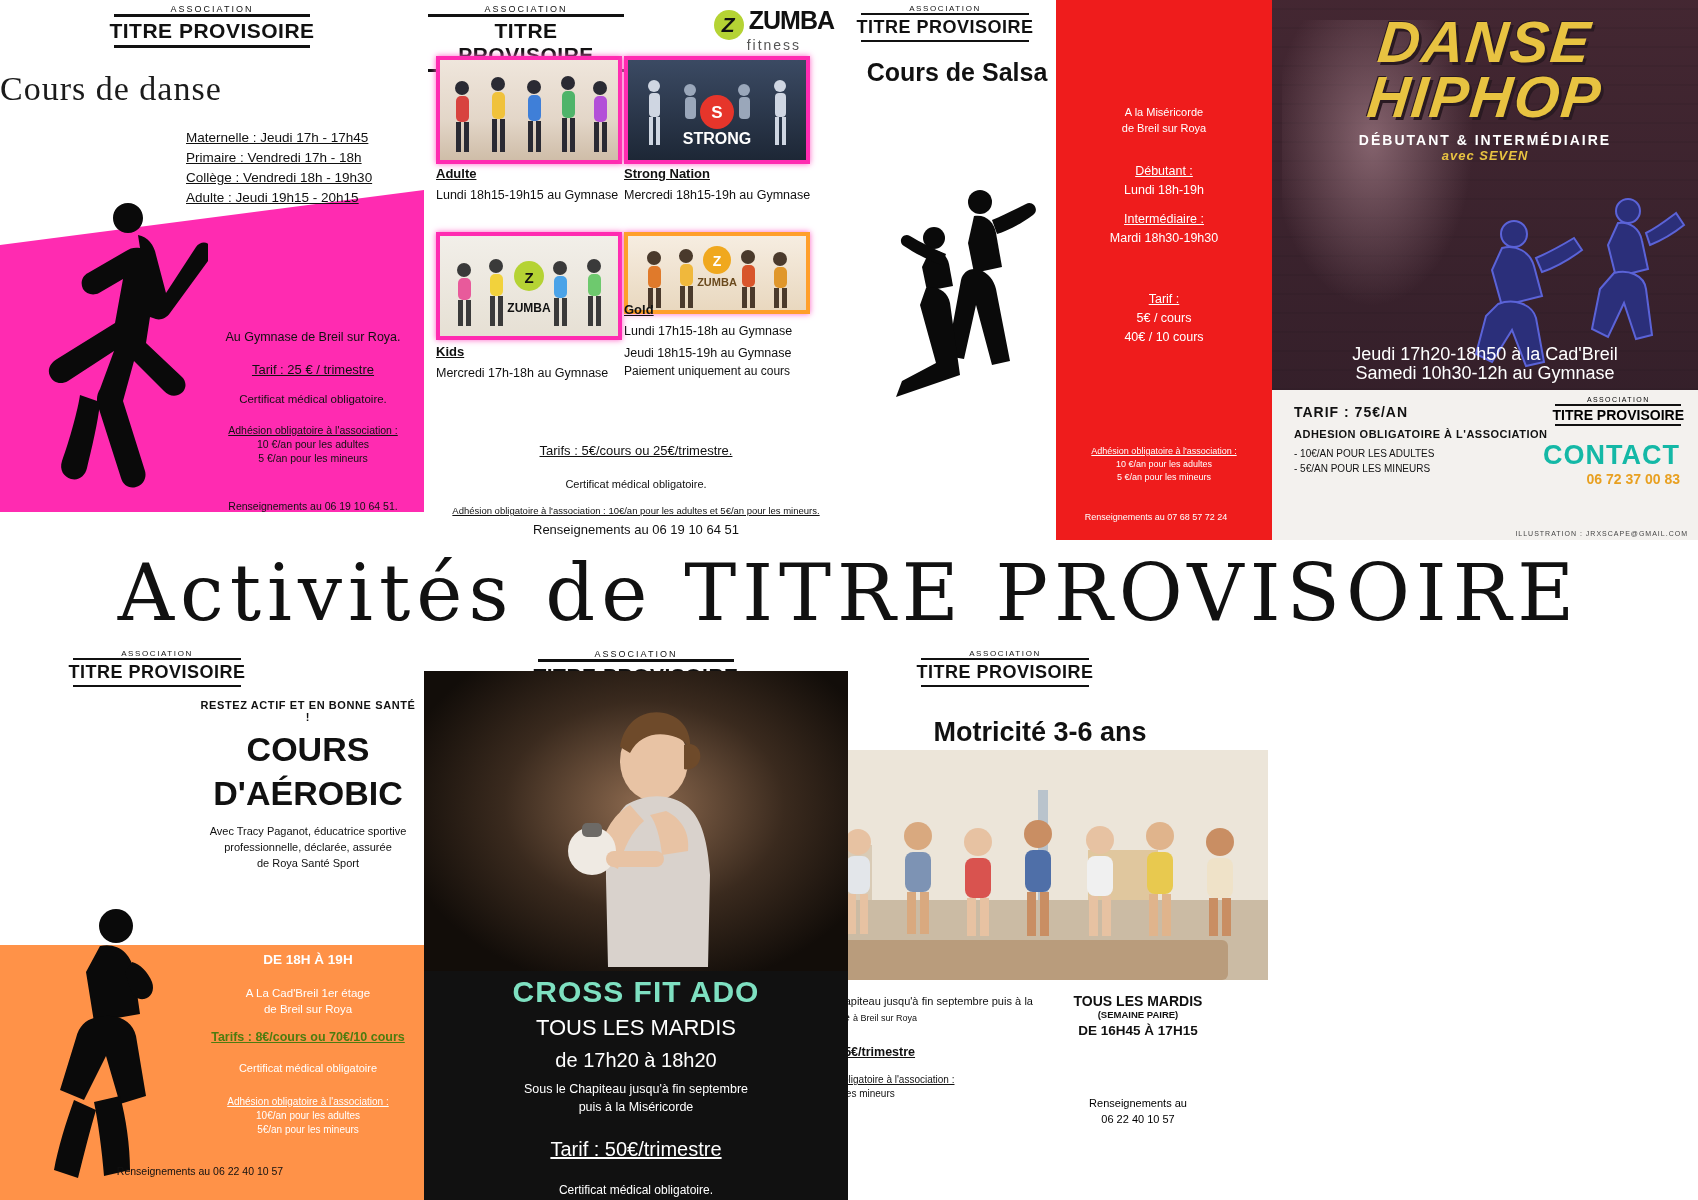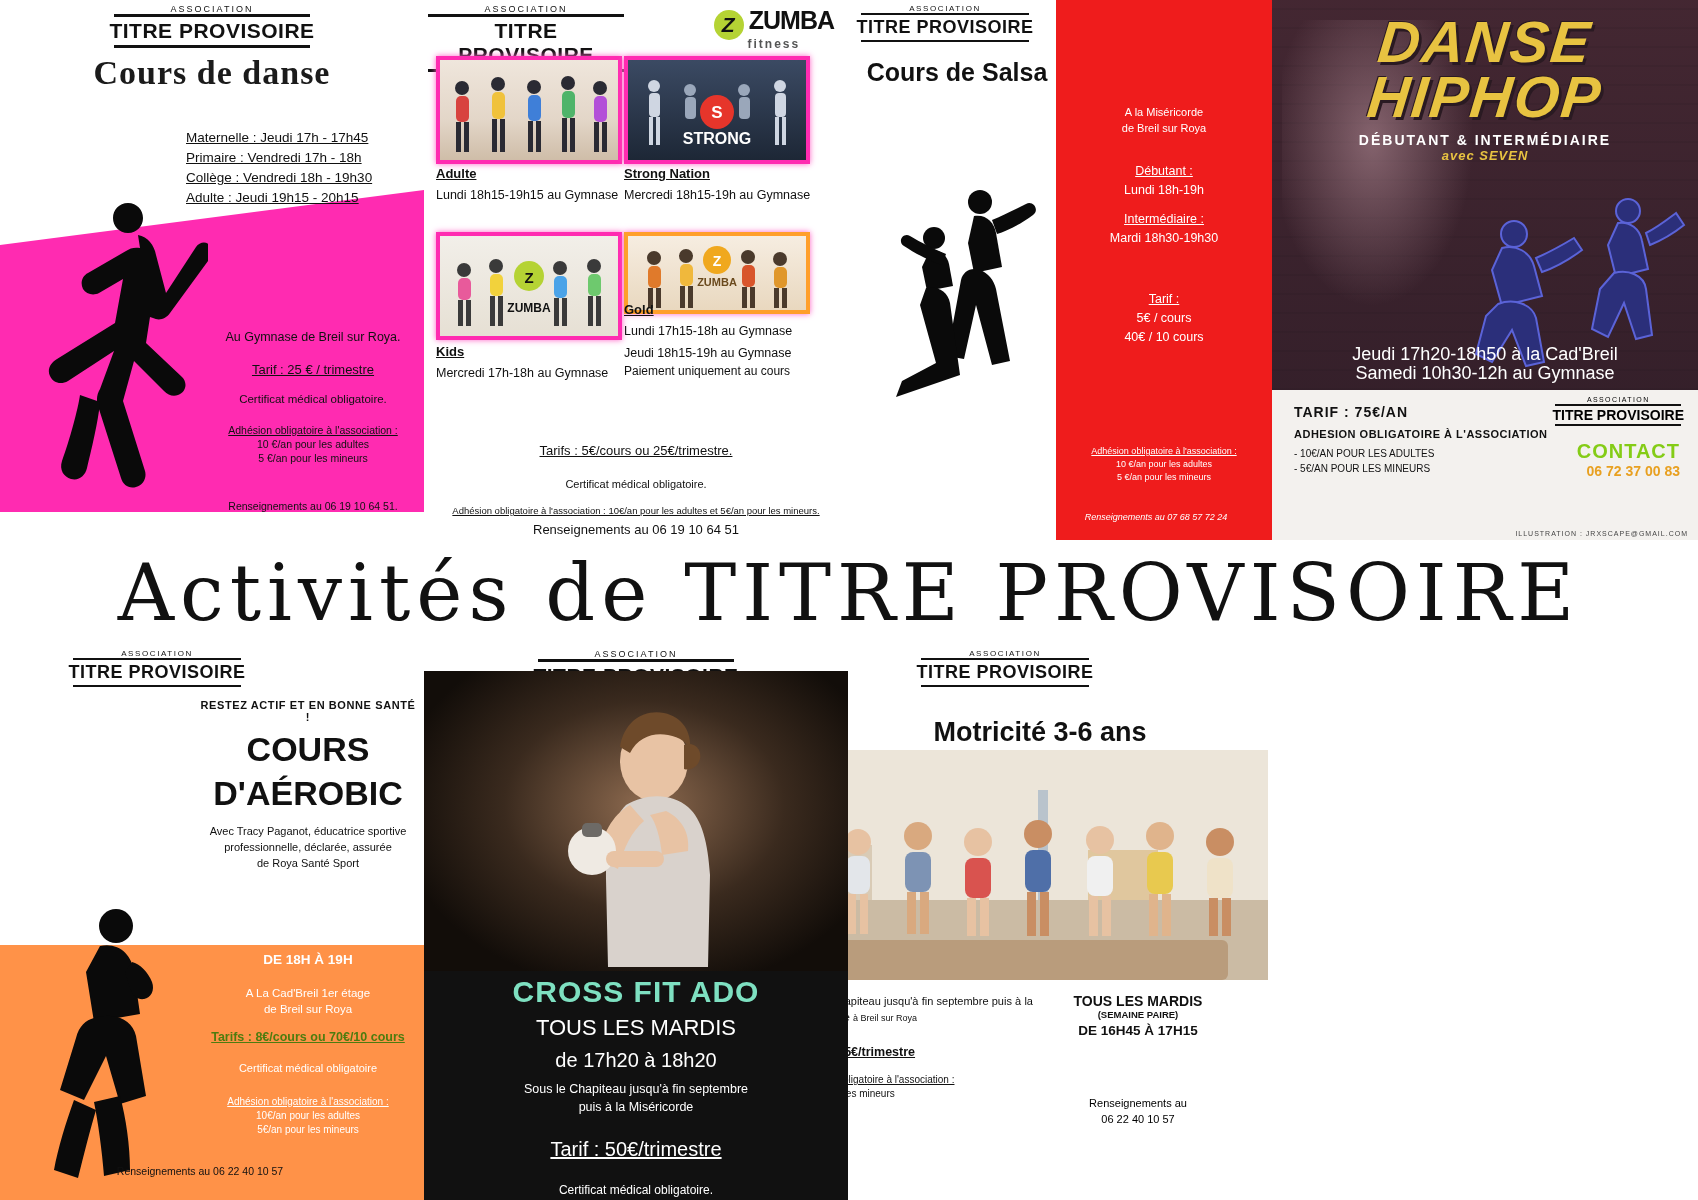--- a/index.html
+++ b/index.html
@@ -26,40 +26,40 @@
   .u{text-decoration:underline;}
 
   
   #p1{left:0;top:0;width:424px;height:512px;background:#fff;}
   #p1 .tri{
     position:absolute;left:0;top:190px;width:424px;height:322px;
     background:#ff2bb1;
     clip-path:polygon(0 55px, 424px 0, 424px 322px, 0 322px);
   }
   #p1 h1{
-    font-family:"Liberation Serif", serif;font-weight:700;
-    font-size:34px;margin:6px 0 0;text-align:center;color:#1b1b1b;letter-spacing:1px;
+    font-family:"Liberation Serif", serif;font-weight:400;
+    font-size:34px;margin:22px 0 0;text-align:left;color:#1b1b1b;letter-spacing:1px;
   }
   #p1 .sched{position:absolute;left:186px;top:128px;font-size:13.5px;line-height:20px;color:#111;}
   #p1 .sched div{white-space:nowrap;}
   #p1 .blk{position:absolute;left:210px;top:330px;width:206px;text-align:center;color:#111;}
   #p1 .blk .l1{font-size:12.5px;margin-bottom:18px;}
   #p1 .blk .tarif{font-size:13px;margin-bottom:16px;}
   #p1 .blk .cert{font-size:11.5px;margin-bottom:18px;}
   #p1 .blk .adh{font-size:10.5px;line-height:14px;}
   #p1 .tel{position:absolute;left:210px;top:500px;width:206px;text-align:center;font-size:10.5px;color:#111;}
   #p1 .dancer{
     position:absolute;left:18px;top:195px;width:190px;height:310px;
   }
 
   
   #p2{left:424px;top:0;width:424px;height:540px;background:#fff;}
   #p2 .zlogo{position:absolute;right:14px;top:6px;text-align:center;}
   #p2 .zword{font-size:25px;font-weight:700;color:#111;letter-spacing:-1px;}
-  #p2 .zsub{font-size:12px;color:#555;letter-spacing:2px;margin-top:-3px;font-weight:bold;}
+  #p2 .zsub{font-size:14px;color:#555;letter-spacing:2px;margin-top:-3px;}
   #p2 .zmark{
     display:inline-block;width:30px;height:30px;border-radius:50%;
     background:#b5d334;vertical-align:middle;margin-right:5px;position:relative;
   }
   #p2 .zmark:after{content:"Z";position:absolute;left:8px;top:3px;font-size:21px;color:#111;font-weight:700;font-style:italic;}
   .tile{position:absolute;border:4px solid #ff2bb1;box-shadow:0 0 6px #ff64c8;overflow:hidden;}
   .tile .ph{position:absolute;inset:0;}
   #p2 .cap{position:absolute;width:190px;color:#111;}
   #p2 .cap .t{font-size:13px;font-weight:700;text-decoration:underline;margin-bottom:7px;}
   #p2 .cap .d{font-size:12.5px;}
@@ -73,21 +73,21 @@
   #p3{left:848px;top:0;width:208px;height:540px;background:#fff;}
   #p3 h1{font-size:25px;font-weight:700;text-align:center;margin:16px 0 0;color:#111;}
   #p3 .couple{position:absolute;left:14px;top:180px;width:190px;height:230px;}
 
   
   #p4{left:1056px;top:0;width:216px;height:540px;background:#ef1c1c;color:#fff;}
   #p4 .lieu{text-align:center;font-size:11px;margin-top:104px;line-height:16px;}
   #p4 .lv{text-align:center;font-size:12.5px;margin-top:26px;line-height:19px;}
   #p4 .tarif{text-align:center;font-size:12.5px;margin-top:42px;line-height:19px;}
   #p4 .adh{position:absolute;left:0;bottom:56px;width:216px;text-align:center;font-size:9px;line-height:13px;}
-  #p4 .tel{position:absolute;left:0;bottom:18px;width:200px;text-align:center;font-size:9px;font-style:italic;}
+  #p4 .tel{position:absolute;left:0;bottom:18px;width:200px;text-align:center;font-size:9px;}
 
   
   #p5{left:1272px;top:0;width:426px;height:540px;background:#3a2733;}
   #p5 .wall{position:absolute;inset:0;background:
      linear-gradient(180deg,rgba(60,35,45,.75),rgba(40,25,35,.85)),
      repeating-linear-gradient(0deg,#5a3340 0 17px,#4a2b36 17px 19px),
      repeating-linear-gradient(90deg,rgba(0,0,0,.25) 0 48px,rgba(255,255,255,.05) 48px 50px);}
   #p5 .face{position:absolute;left:10px;top:20px;width:200px;height:300px;
      background:radial-gradient(ellipse at 45% 40%,rgba(190,150,160,.55),rgba(60,35,45,0) 65%);}
   #p5 .title{position:absolute;left:0;top:14px;width:426px;text-align:center;}
@@ -100,21 +100,21 @@
   #p5 .sched{position:absolute;left:0;top:345px;width:426px;text-align:center;color:#fff;font-size:18px;line-height:19px;}
   #p5 .whitebar{position:absolute;left:0;top:390px;width:426px;height:150px;background:#f3f1ee;}
   #p5 .wb-t{position:absolute;left:22px;top:404px;font-size:14px;font-weight:700;color:#111;letter-spacing:1px;}
   #p5 .wb-a{position:absolute;left:22px;top:428px;font-size:11px;font-weight:700;color:#111;letter-spacing:.5px;}
   #p5 .wb-l{position:absolute;left:22px;top:446px;font-size:10px;color:#111;line-height:15px;}
   #p5 .wb-logo{position:absolute;right:14px;top:396px;text-align:center;}
   #p5 .wb-logo .assoc{font-size:7px;letter-spacing:1.4px;}
   #p5 .wb-logo .name{font-size:14px;font-weight:700;}
   #p5 .wb-logo .bar{width:126px;height:2px;background:#111;margin:1px auto;}
   #p5 .contact{position:absolute;right:18px;top:440px;text-align:right;}
-  #p5 .contact .c1{font-size:20px;font-weight:700;color:#84cc16;letter-spacing:1px;}
+  #p5 .contact .c1{font-size:27px;font-weight:700;color:#14b8a6;letter-spacing:1px;}
   #p5 .contact .c2{font-size:14px;font-weight:700;color:#e8a020;}
   #p5 .illu{position:absolute;right:10px;bottom:3px;font-size:7px;color:#444;letter-spacing:1px;}
   #p5 .dancer-a{position:absolute;left:168px;top:200px;width:150px;height:170px;}
   #p5 .dancer-b{position:absolute;right:12px;top:185px;width:120px;height:165px;}
 
   
   #banner{position:absolute;left:0;top:540px;width:1698px;height:105px;
      display:flex;align-items:center;justify-content:center;background:#fff;}
   #banner span{
      font-family:"DejaVu Serif", serif;font-size:78px;color:#111;letter-spacing:6px;white-space:nowrap;

